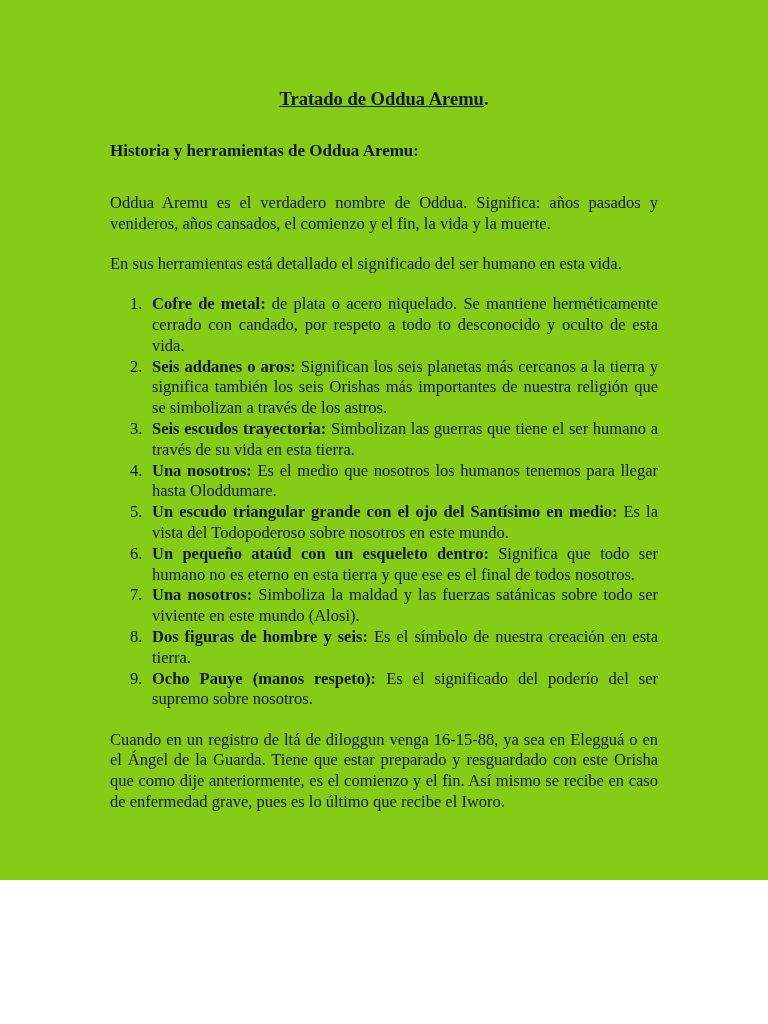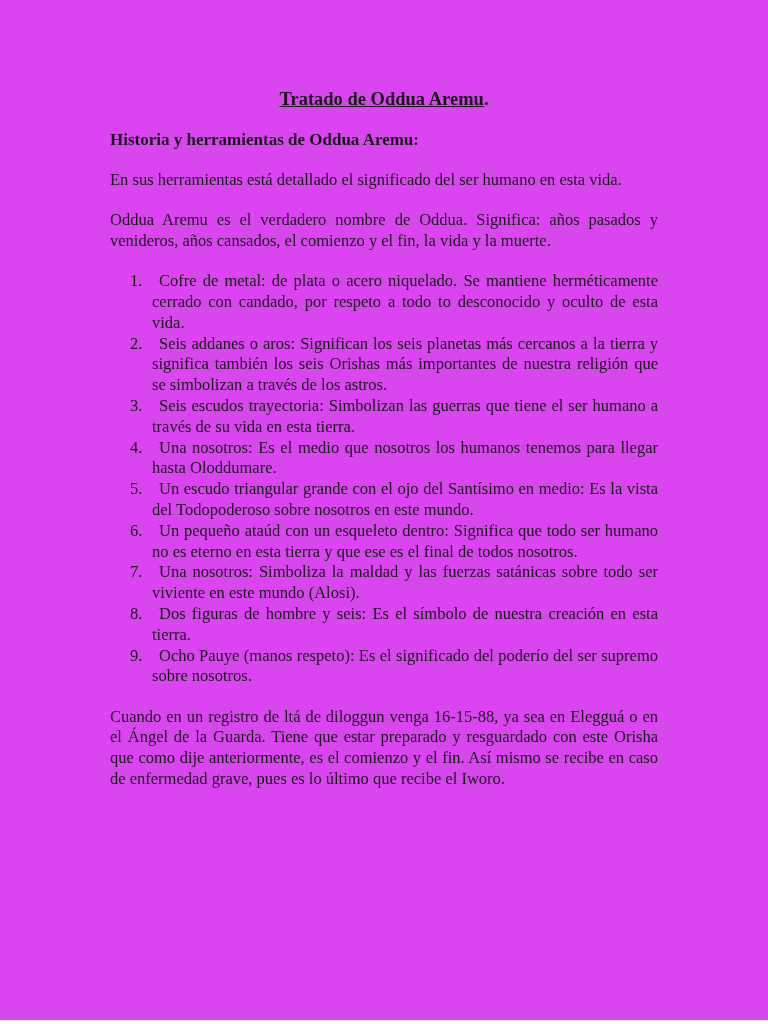--- a/index.html
+++ b/index.html
@@ -3,22 +3,22 @@
 <meta charset="utf-8">
 <style>
   html, body {
     margin: 0;
     padding: 0;
     background: #ffffff;
   }
   .page {
     position: relative;
     width: 768px;
-    height: 1020px;
-    background: #d946ef;
+    height: 880px;
+    background: #84cc16;
     overflow: hidden;
     font-family: "Liberation Serif", "DejaVu Serif", serif;
     color: #161616;
     font-size: 16.5px;
     line-height: 20.8px;
   }
   .content {
     position: absolute;
     left: 110px;
     top: 88px;
@@ -31,21 +31,21 @@
     line-height: 22px;
     margin: 0 0 19.5px 0;
     white-space: nowrap;
   }
   .doc-title .underlined {
     text-decoration: underline;
   }
   .doc-heading {
     font-weight: bold;
     font-size: 17px;
-    margin: 8px 0;
+    margin: 31px 0;
   }
   .doc-para {
     text-align: justify;
     text-align-last: left;
     margin: 19.5px 0;
   }
   ol.tools {
     list-style: none;
     margin: 19.5px 0;
     padding: 0;
@@ -55,37 +55,36 @@
     padding-left: 42px;
     text-align: justify;
     text-align-last: left;
   }
   ol.tools .num {
     position: absolute;
     left: 20px;
     top: 0;
   }
   .term {
-    font-weight: normal;
-    margin-left: 7px;
+    font-weight: bold;
   }
 </style>
 </head>
 <body>
 
 <div class="page">
   <div class="content">
 
     <div class="doc-title"><span class="underlined">Tratado de Oddua Aremu</span><span>.</span></div>
 
     <div class="doc-heading">Historia y herramientas de Oddua Aremu:</div>
 
+    <p class="doc-para">Oddua Aremu es el verdadero nombre de Oddua. Significa: años pasados y venideros, años cansados, el comienzo y el fin, la vida y la muerte.</p>
+
     <p class="doc-para">En sus herramientas está detallado el significado del ser humano en esta vida.</p>
-
-    <p class="doc-para">Oddua Aremu es el verdadero nombre de Oddua. Significa: años pasados y venideros, años cansados, el comienzo y el fin, la vida y la muerte.</p>
 
     <ol class="tools">
       <li>
         <span class="num">1.</span>
         <span class="term">Cofre de metal:</span>
         <span class="desc">de plata o acero niquelado. Se mantiene herméticamente cerrado con candado, por respeto a todo to desconocido y oculto de esta vida.</span>
       </li>
       <li>
         <span class="num">2.</span>
         <span class="term">Seis addanes o aros:</span>

